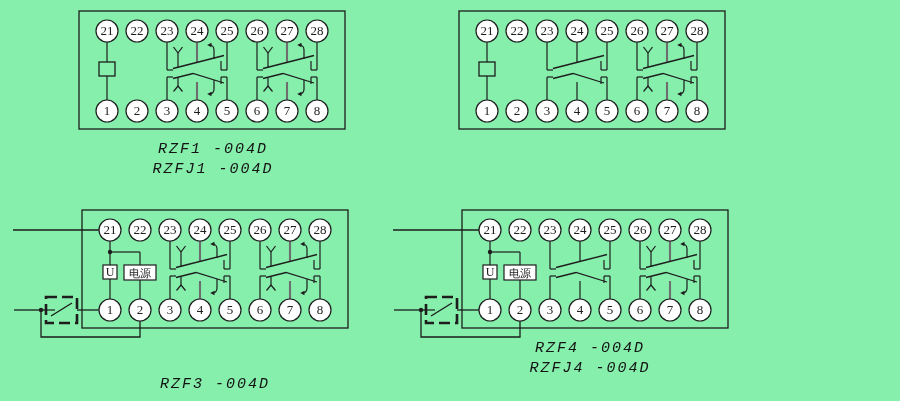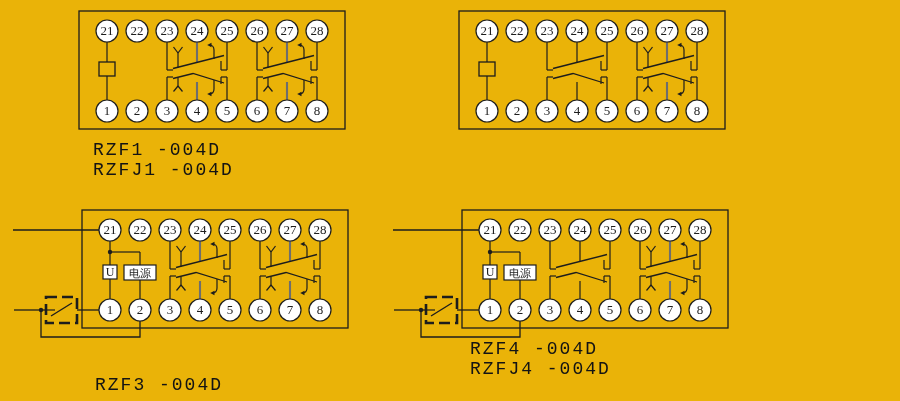--- a/index.html
+++ b/index.html
@@ -1,21 +1,21 @@
 <!DOCTYPE html>
 <html><head>
 <meta charset="utf-8">
 <style>
   html,body{margin:0;padding:0;background:#ffffff;}
-  #figure{position:relative;width:900px;height:401px;background:#eab308;overflow:hidden;
+  #figure{position:relative;width:900px;height:401px;background:#86efac;overflow:hidden;
           font-family:"Liberation Sans",sans-serif;}
   #schematic{position:absolute;left:0;top:0;}
-  .caption{position:absolute;width:240px;color:#141414;
-           font-family:"Liberation Mono",monospace;font-size:18px;line-height:20px;
-           letter-spacing:2px;white-space:nowrap;}
+  .caption{position:absolute;width:240px;text-align:center;color:#141414;
+           font-family:"Liberation Mono",monospace;font-size:15px;line-height:20px;
+           letter-spacing:2px;white-space:nowrap;font-style:italic;}
   .cap1{left:93px;top:140px;}
   .cap2{left:465px;top:140px;}
   .cap3{left:95px;top:339px;margin-top:36px;}
   .cap4{left:470px;top:339px;}
 </style>
 </head>
 <body>
 
 <div id="figure">
   <svg id="schematic" width="900" height="401" viewBox="0 0 900 401" xmlns="http://www.w3.org/2000/svg">

